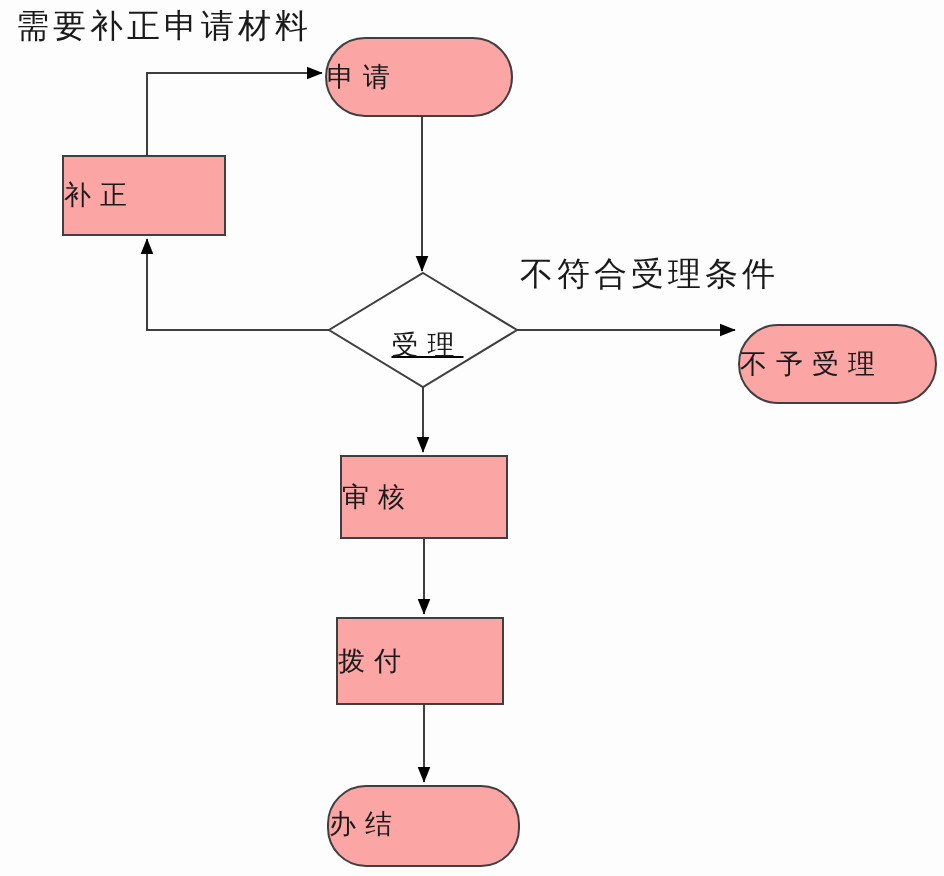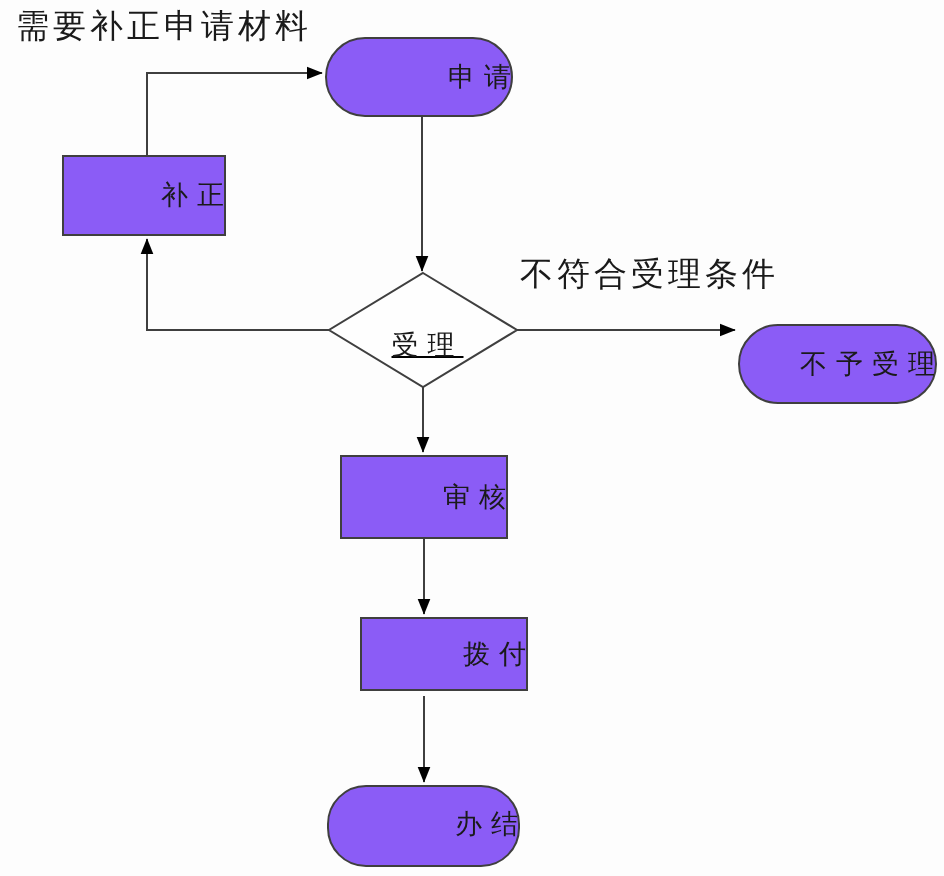--- a/index.html
+++ b/index.html
@@ -19,25 +19,25 @@
     position: absolute;
     left: 0;
     top: 0;
     width: 944px;
     height: 876px;
     z-index: 1;
   }
   .node {
     position: absolute;
     box-sizing: border-box;
-    background: #8b5cf6;
+    background: #fca5a5;
     border: 2px solid #3f3f3f;
     display: flex;
     align-items: center;
-    justify-content: flex-end;
+    justify-content: flex-start;
     z-index: 2;
   }
   .node.stadium {
     border-radius: 40px;
   }
   .node-label {
     font-size: 27px;
     color: #1a1a1a;
     letter-spacing: 9px;
     margin-right: -9px;
@@ -108,21 +108,21 @@
   </div>
 
   <div class="node stadium" style="left:738px; top:290px; width:199px; height:80px;margin-top:34px;">
     <span class="node-label">不予受理</span>
   </div>
 
   <div class="node" style="left:340px; top:455px; width:168px; height:84px;">
     <span class="node-label">审核</span>
   </div>
 
-  <div class="node" style="left:360px; top:617px; width:168px; height:74px;">
+  <div class="node" style="left:336px; top:617px; width:168px; height:88px;">
     <span class="node-label">拨付</span>
   </div>
 
   <div class="node stadium" style="left:327px; top:785px; width:193px; height:82px; border-radius:39px;font-family:Liberation Mono, monospace;">
     <span class="node-label">办结</span>
   </div>
 
 </div>
 
 </body></html>

